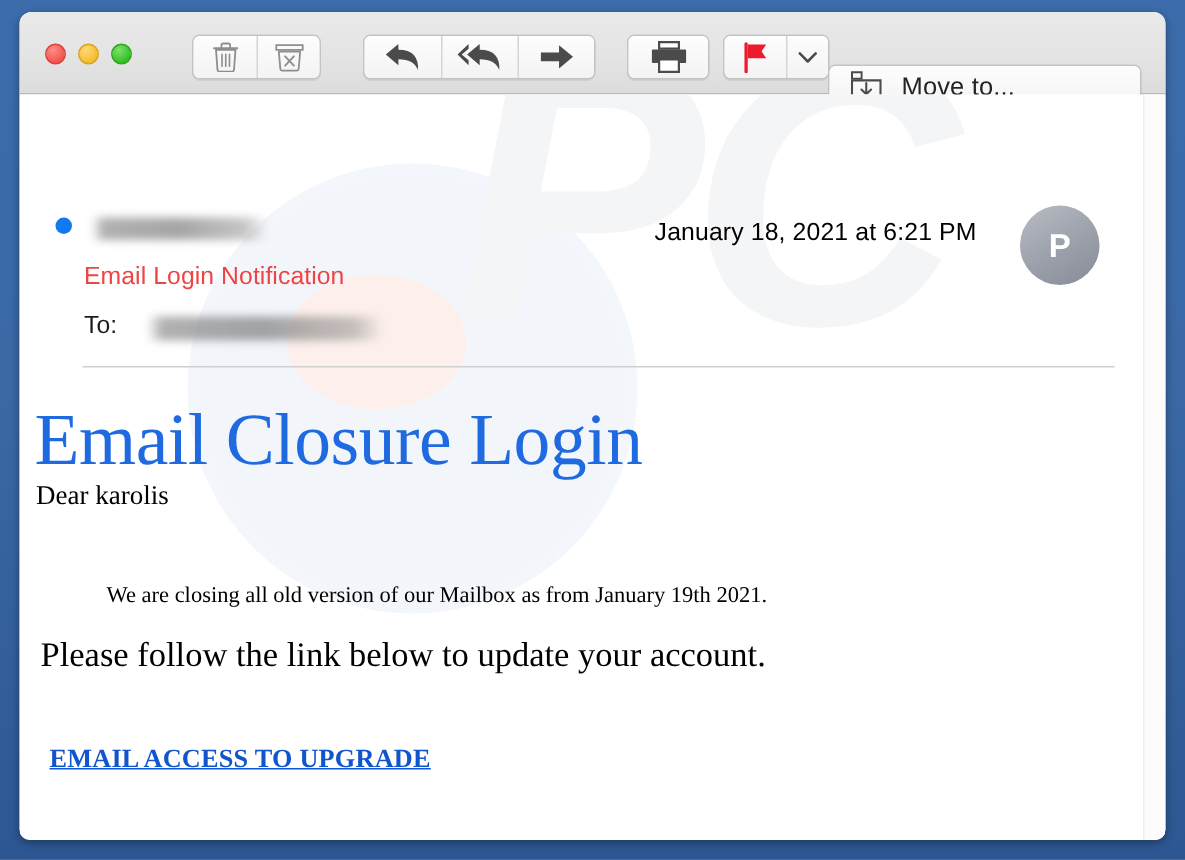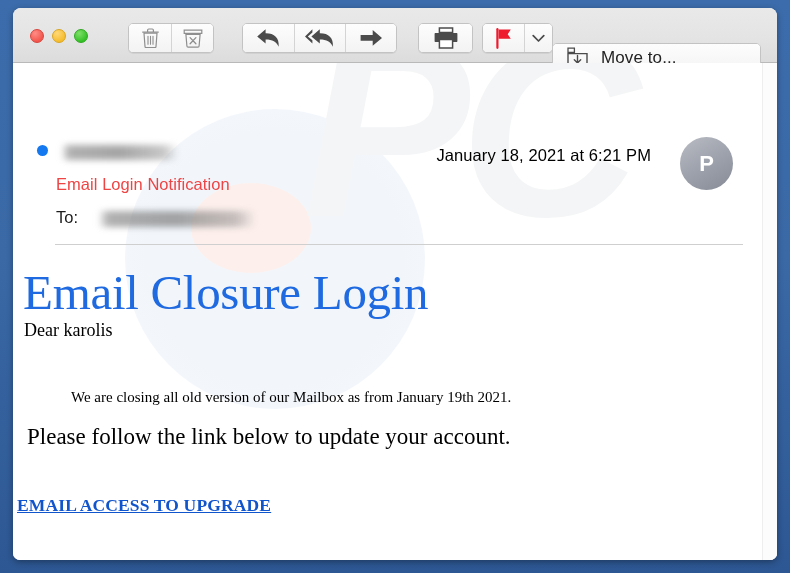--- a/index.html
+++ b/index.html
@@ -254,21 +254,21 @@
     margin-left: 47px;
   }
   #para2 {
     position: absolute;
     left: 14px; top: 361px;
     font-size: 23px;
     white-space: nowrap;
   }
   #cta-link {
     position: absolute;
-    left: 4px; top: 432px;
+    left: 20px; top: 432px;
     font-size: 17.5px;
     font-weight: bold;
     color: #1155cc;
     text-decoration: underline;
     letter-spacing: .15px;
     cursor: pointer;
     white-space: nowrap;
   }
 
   

